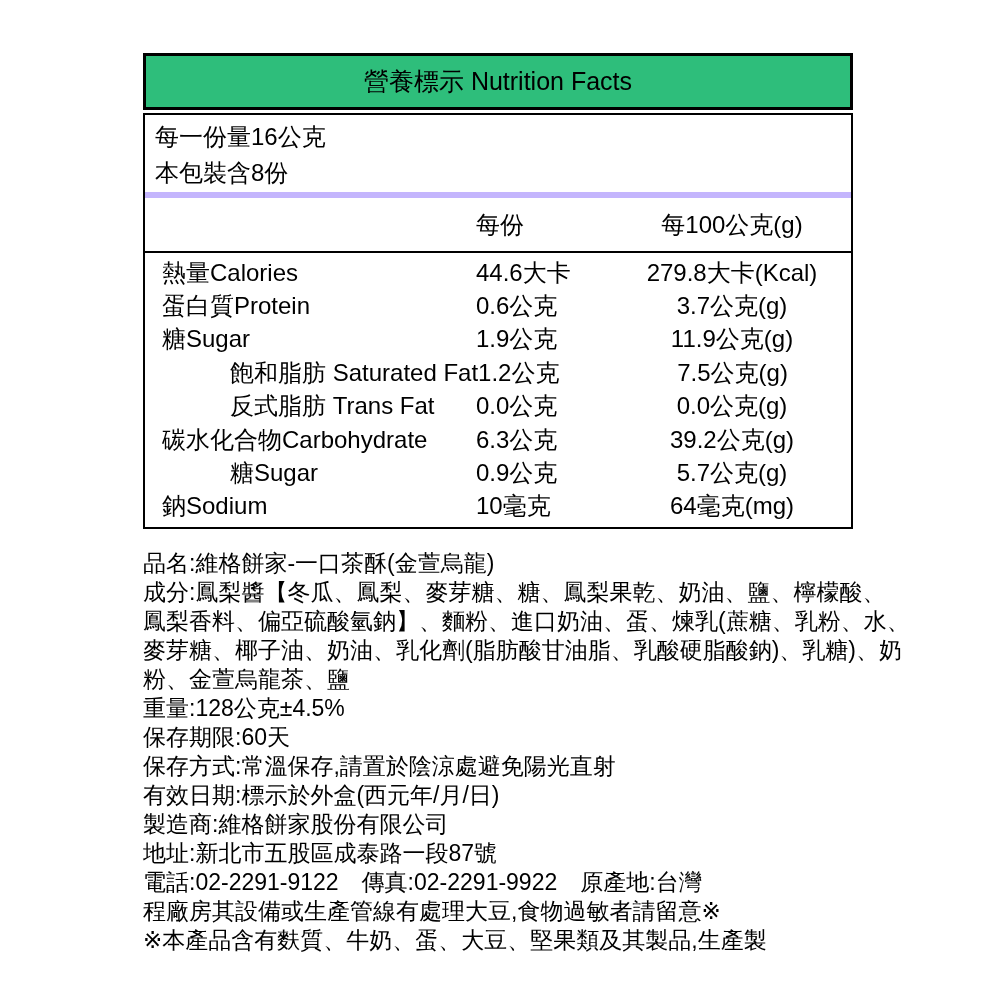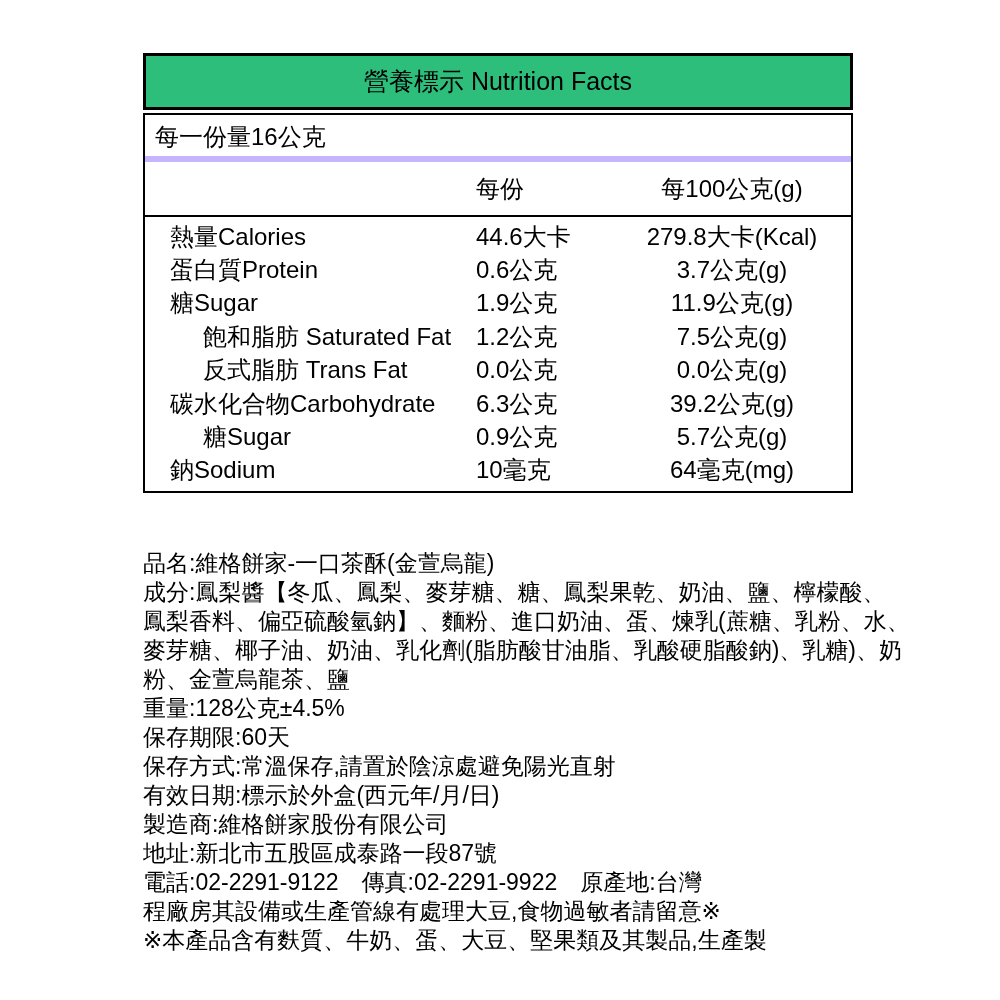--- a/index.html
+++ b/index.html
@@ -42,29 +42,29 @@
     font-size: 24px;
     line-height: 36px;
   }
   .colhead-section {
     border-bottom: 2px solid #000000;
     height: 53px;
     display: flex;
     align-items: center;
     font-size: 24px;
   }
-  .body-section { padding: 3px 0 4px 16px; }
+  .body-section { padding: 3px 0 4px 8px; }
   .nrow {
     display: flex;
     align-items: center;
     height: 33.4px;
     font-size: 24px;
   }
   .nrow .label { flex: 1; padding-left: 9px; white-space: nowrap; }
-  .nrow .label.indent { padding-left: 42px; }
+  .nrow .label.indent { padding-left: 42px; margin-left: 35px; }
   .nrow .v1, .colhead-section .v1 { width: 150px; text-align: left; white-space: nowrap; }
   .nrow .v2, .colhead-section .v2 { width: 212px; text-align: center; padding-right: 13px; white-space: nowrap; }
   .colhead-section .spacer { flex: 1; }
 
   
   .info-block {
     position: absolute;
     left: 143px;
     top: 549px;
     width: 740px;
@@ -81,20 +81,21 @@
   <div class="nutrition">
 
     <div class="title-bar" style="background: rgb(46, 190, 123);">
       <span>營養標示 Nutrition Facts</span>
     </div>
 
     <div class="main-box">
 
       <div class="serving-section">
         <div>每一份量16公克</div>
+        <div>本包裝含8份</div>
       </div>
 
       <div class="colhead-section">
         <div class="spacer"></div>
         <div class="v1">每份</div>
         <div class="v2">每100公克(g)</div>
       </div>
 
       <div class="body-section">
 

